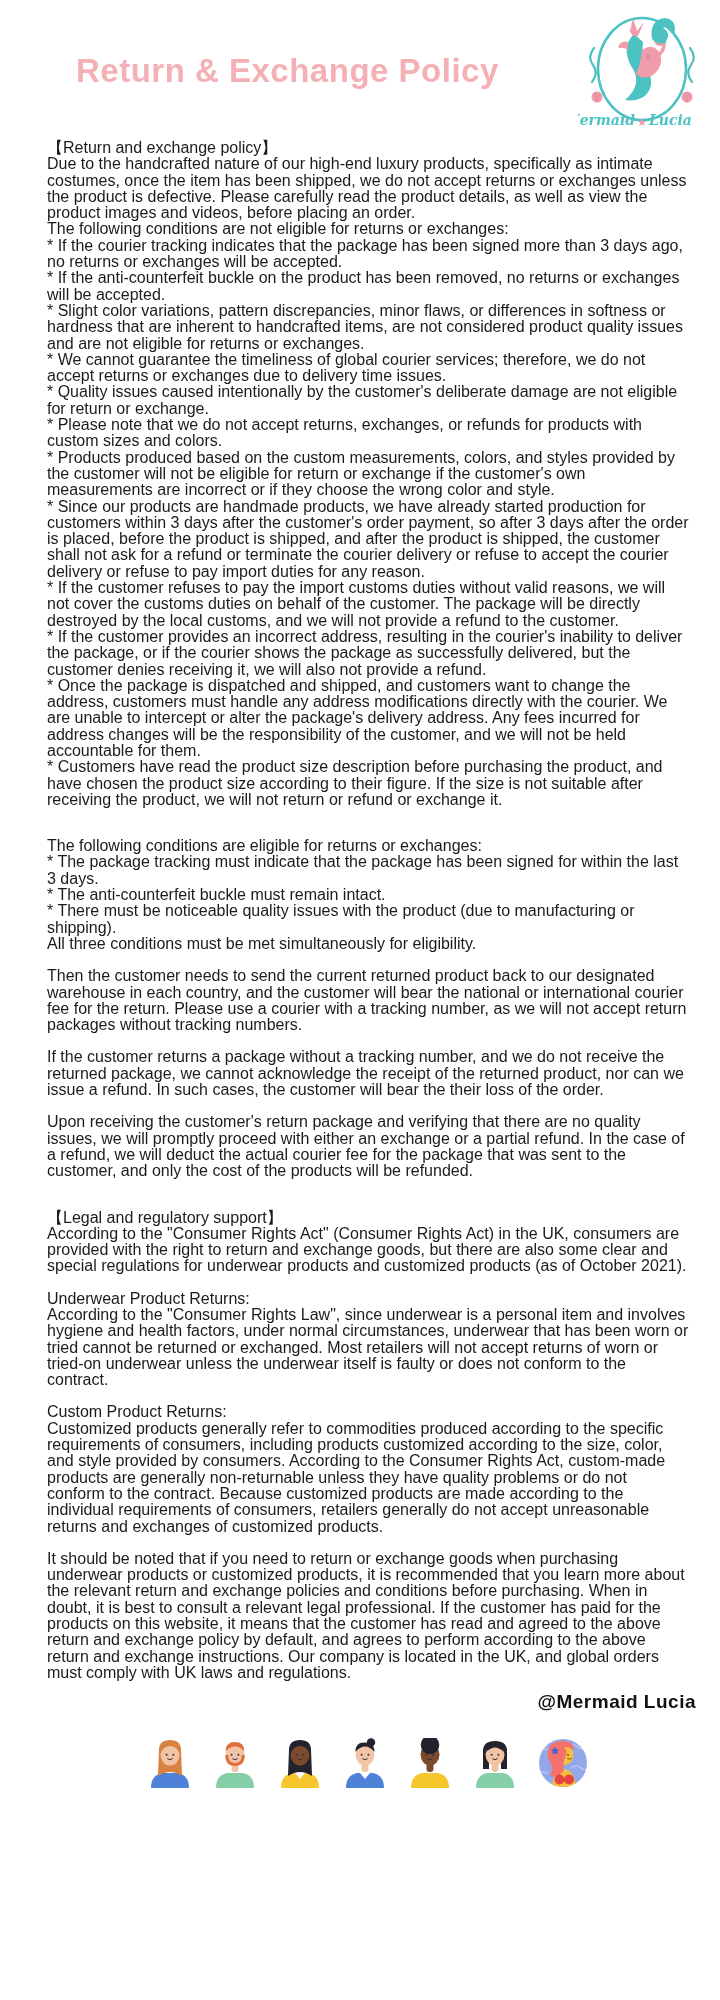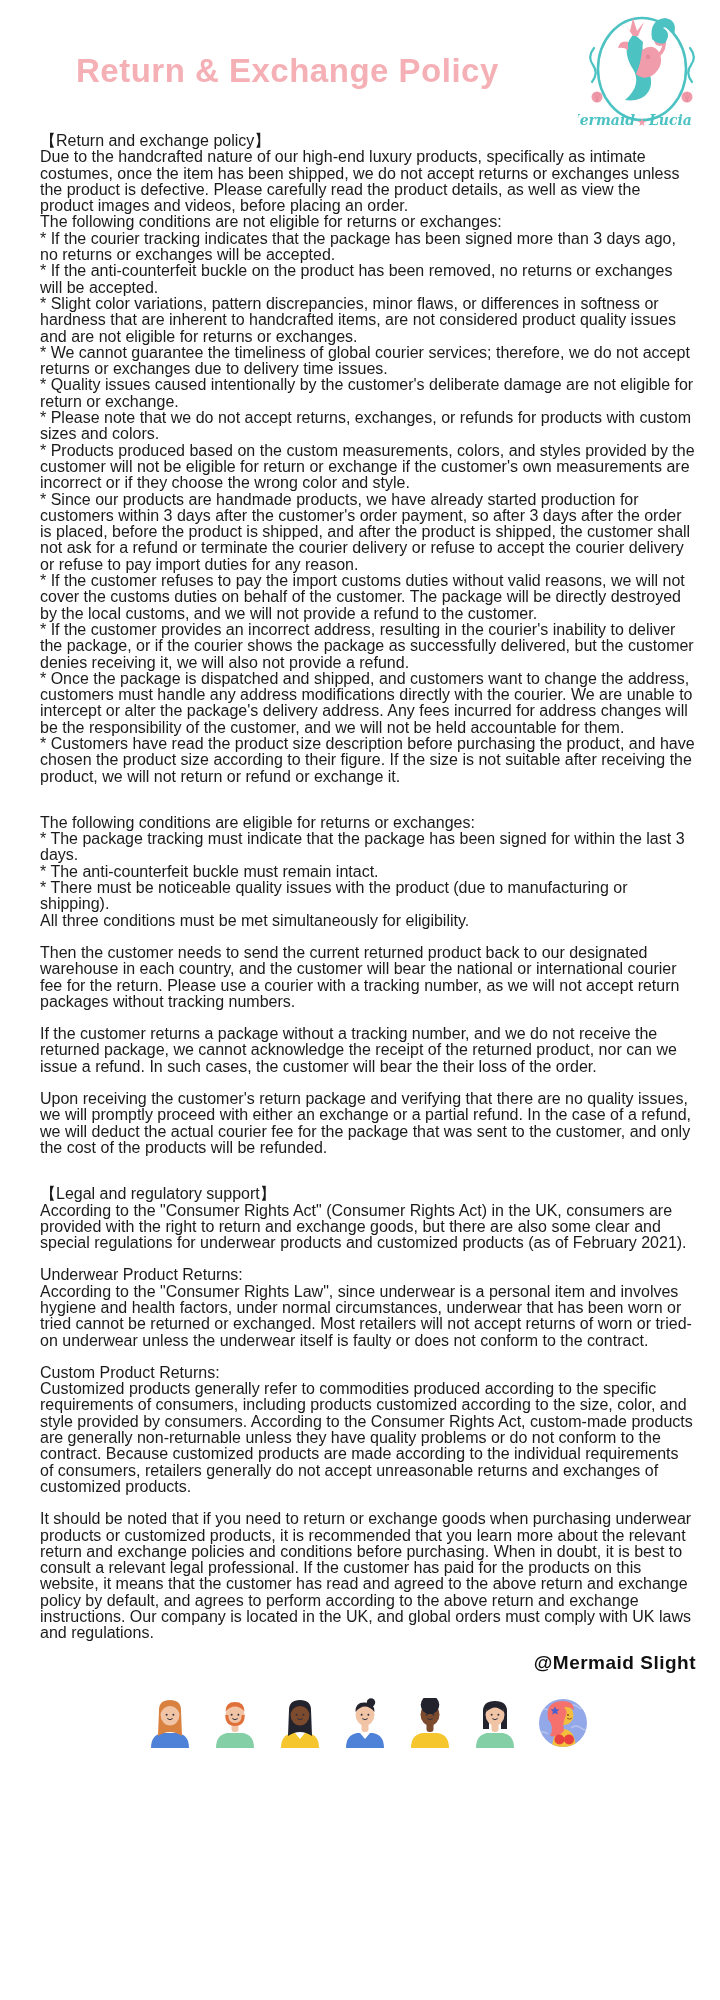--- a/index.html
+++ b/index.html
@@ -32,21 +32,21 @@
   .content{
     position:absolute;
     left:40px;
     top:133px;
     width:656px;
     font-size:16px;
     line-height:16.3px;
     color:#1b1b1b;
   }
   .para{
-    margin:0;
+    margin:7px;
     white-space:pre-line;
   }
   .gap-0{margin-bottom:0;}
   .gap-1{margin-bottom:16px;}
   .gap-2{margin-bottom:30px;}
   .signature{
     margin-top:13px;
     text-align:right;
     font-size:19px;
     font-weight:bold;
@@ -122,28 +122,28 @@
 * Customers have read the product size description before purchasing the product, and have chosen the product size according to their figure. If the size is not suitable after receiving the product, we will not return or refund or exchange it.</p>
         <p class="para gap-1">The following conditions are eligible for returns or exchanges:
 * The package tracking must indicate that the package has been signed for within the last 3 days.
 * The anti-counterfeit buckle must remain intact.
 * There must be noticeable quality issues with the product (due to manufacturing or shipping).
 All three conditions must be met simultaneously for eligibility.</p>
         <p class="para gap-1">Then the customer needs to send the current returned product back to our designated warehouse in each country, and the customer will bear the national or international courier fee for the return. Please use a courier with a tracking number, as we will not accept return packages without tracking numbers.</p>
         <p class="para gap-1">If the customer returns a package without a tracking number, and we do not receive the returned package, we cannot acknowledge the receipt of the returned product, nor can we issue a refund. In such cases, the customer will bear the their loss of the order.</p>
         <p class="para gap-2">Upon receiving the customer's return package and verifying that there are no quality issues, we will promptly proceed with either an exchange or a partial refund. In the case of a refund, we will deduct the actual courier fee for the package that was sent to the customer, and only the cost of the products will be refunded.</p>
         <p class="para gap-1">【Legal and regulatory support】
-According to the "Consumer Rights Act" (Consumer Rights Act) in the UK, consumers are provided with the right to return and exchange goods, but there are also some clear and special regulations for underwear products and customized products (as of February 2021).</p>
+According to the "Consumer Rights Act" (Consumer Rights Act) in the UK, consumers are provided with the right to return and exchange goods, but there are also some clear and special regulations for underwear products and customized products (as of October 2021).</p>
         <p class="para gap-1">Underwear Product Returns:
 According to the "Consumer Rights Law", since underwear is a personal item and involves hygiene and health factors, under normal circumstances, underwear that has been worn or tried cannot be returned or exchanged. Most retailers will not accept returns of worn or tried-on underwear unless the underwear itself is faulty or does not conform to the contract.</p>
         <p class="para gap-1">Custom Product Returns:
 Customized products generally refer to commodities produced according to the specific requirements of consumers, including products customized according to the size, color, and style provided by consumers. According to the Consumer Rights Act, custom-made products are generally non-returnable unless they have quality problems or do not conform to the contract. Because customized products are made according to the individual requirements of consumers, retailers generally do not accept unreasonable returns and exchanges of customized products.</p>
         <p class="para gap-0">It should be noted that if you need to return or exchange goods when purchasing underwear products or customized products, it is recommended that you learn more about the relevant return and exchange policies and conditions before purchasing. When in doubt, it is best to consult a relevant legal professional. If the customer has paid for the products on this website, it means that the customer has read and agreed to the above return and exchange policy by default, and agrees to perform according to the above return and exchange instructions. Our company is located in the UK, and global orders must comply with UK laws and regulations.</p>
       </div>
-    <div class="signature">@Mermaid Slight</div>
+    <div class="signature">@Mermaid Lucia</div>
     <div class="avatar-row">
         <span>
           <svg class="avatar" width="44" height="50" viewBox="0 0 44 50">
             <path d="M3,50 Q3,37 14,35 L30,35 Q41,37 41,50 Z" fill="#4d82d8"></path>
             <rect x="18.5" y="24" width="7" height="10" rx="3" fill="#f2c4a6"></rect>
             <path d="M11,12 Q11,2 22,2 Q33,2 33,12 L34,38 Q28,34 22,34 Q16,34 10,38 Z" fill="#d9813f"></path>
             <ellipse cx="22" cy="16.5" rx="9.5" ry="11" fill="#f2c4a6"></ellipse>
             <path d="M12.5,15 Q11,4 22,4 Q33,4 31.5,15 Q28,8 22,8 Q16,8 12.5,15 Z" fill="#d9813f"></path>
             <circle cx="18.6" cy="16.8" r="1" fill="#31323e"></circle>
             <circle cx="25.4" cy="16.8" r="1" fill="#31323e"></circle>

